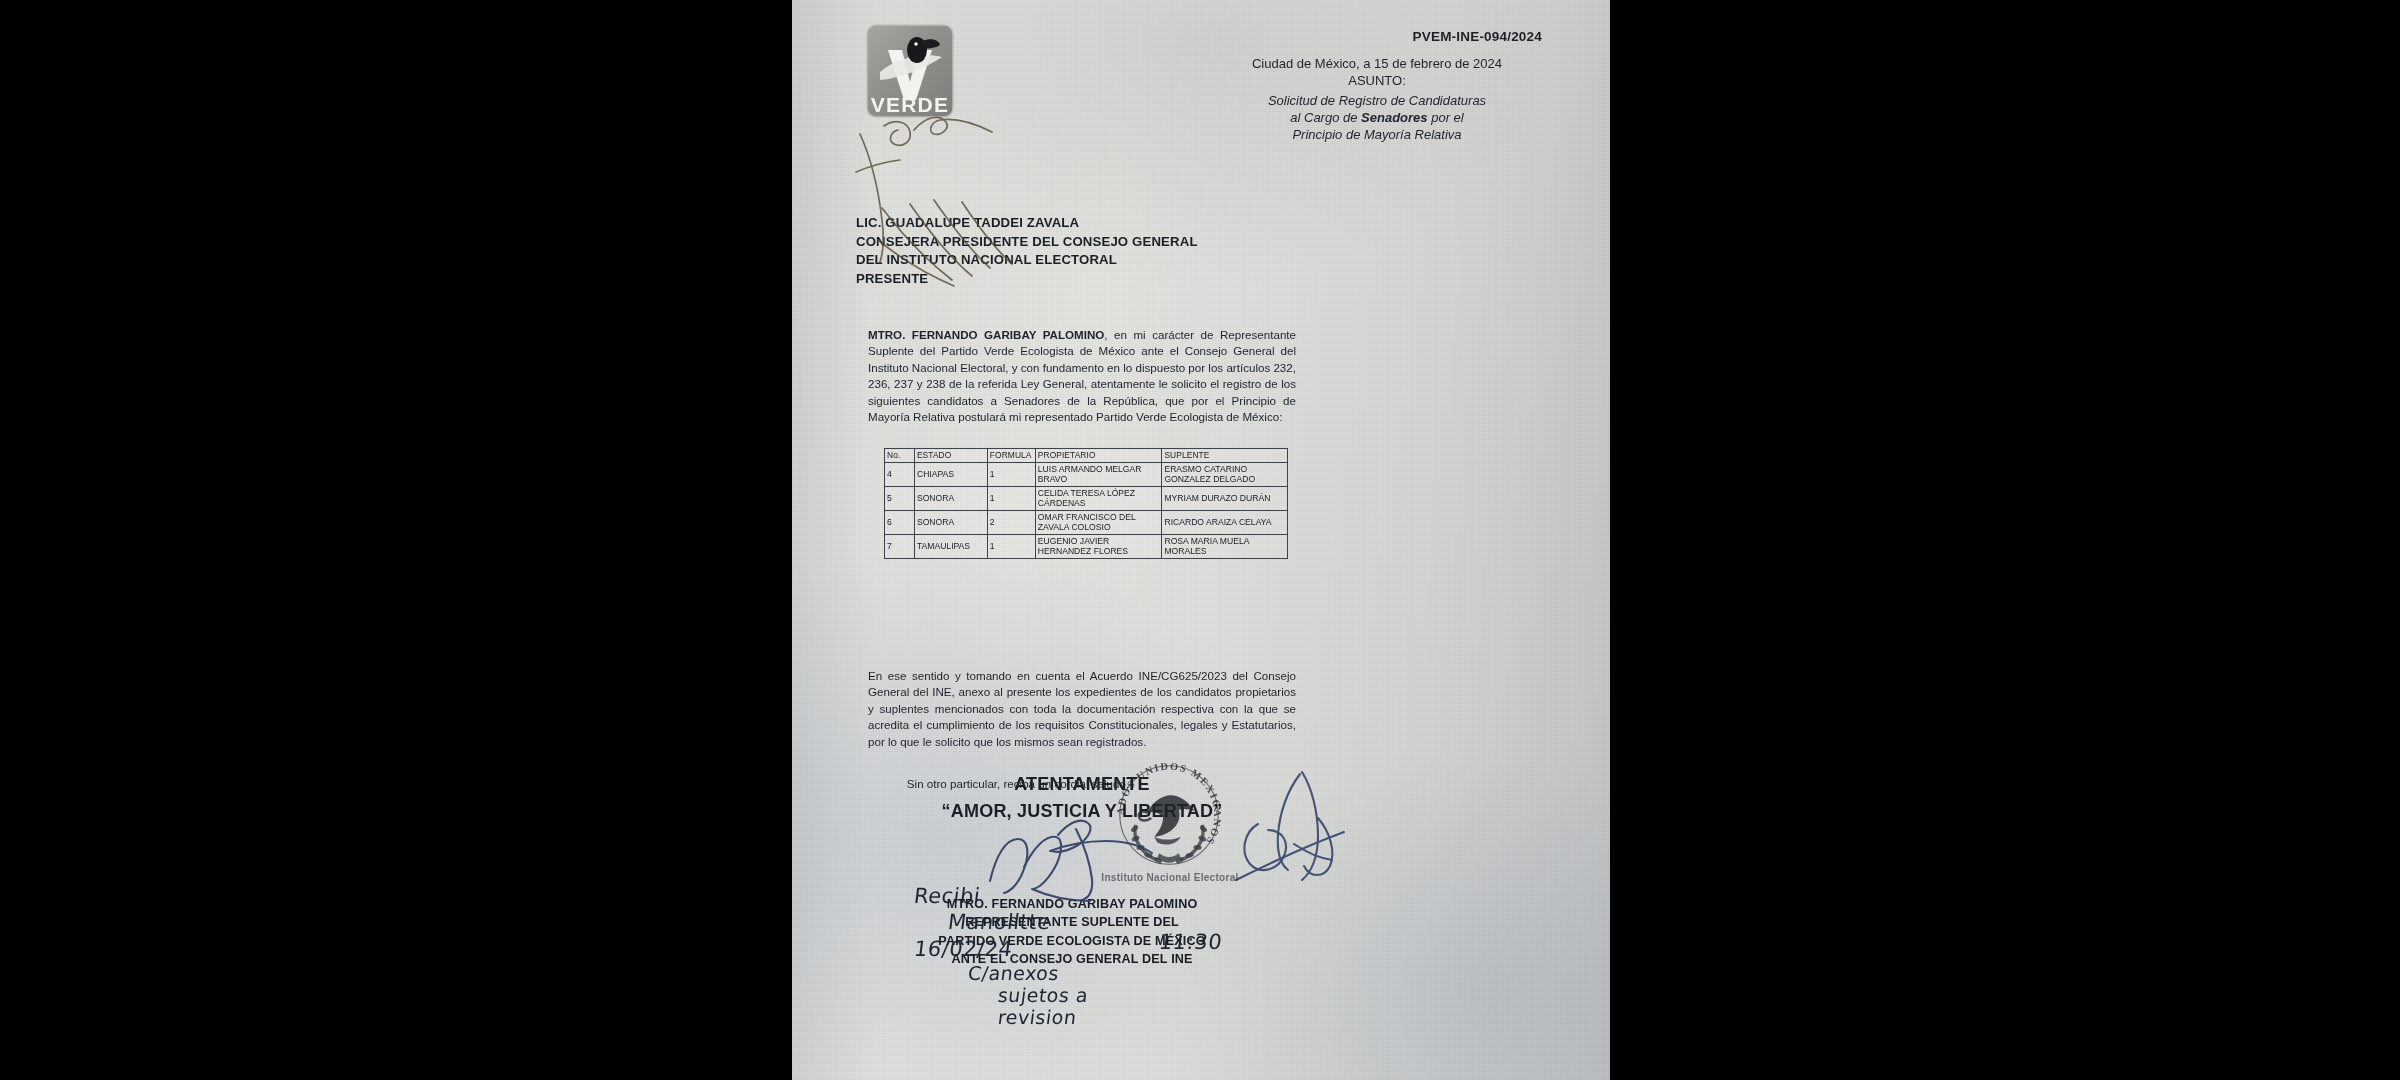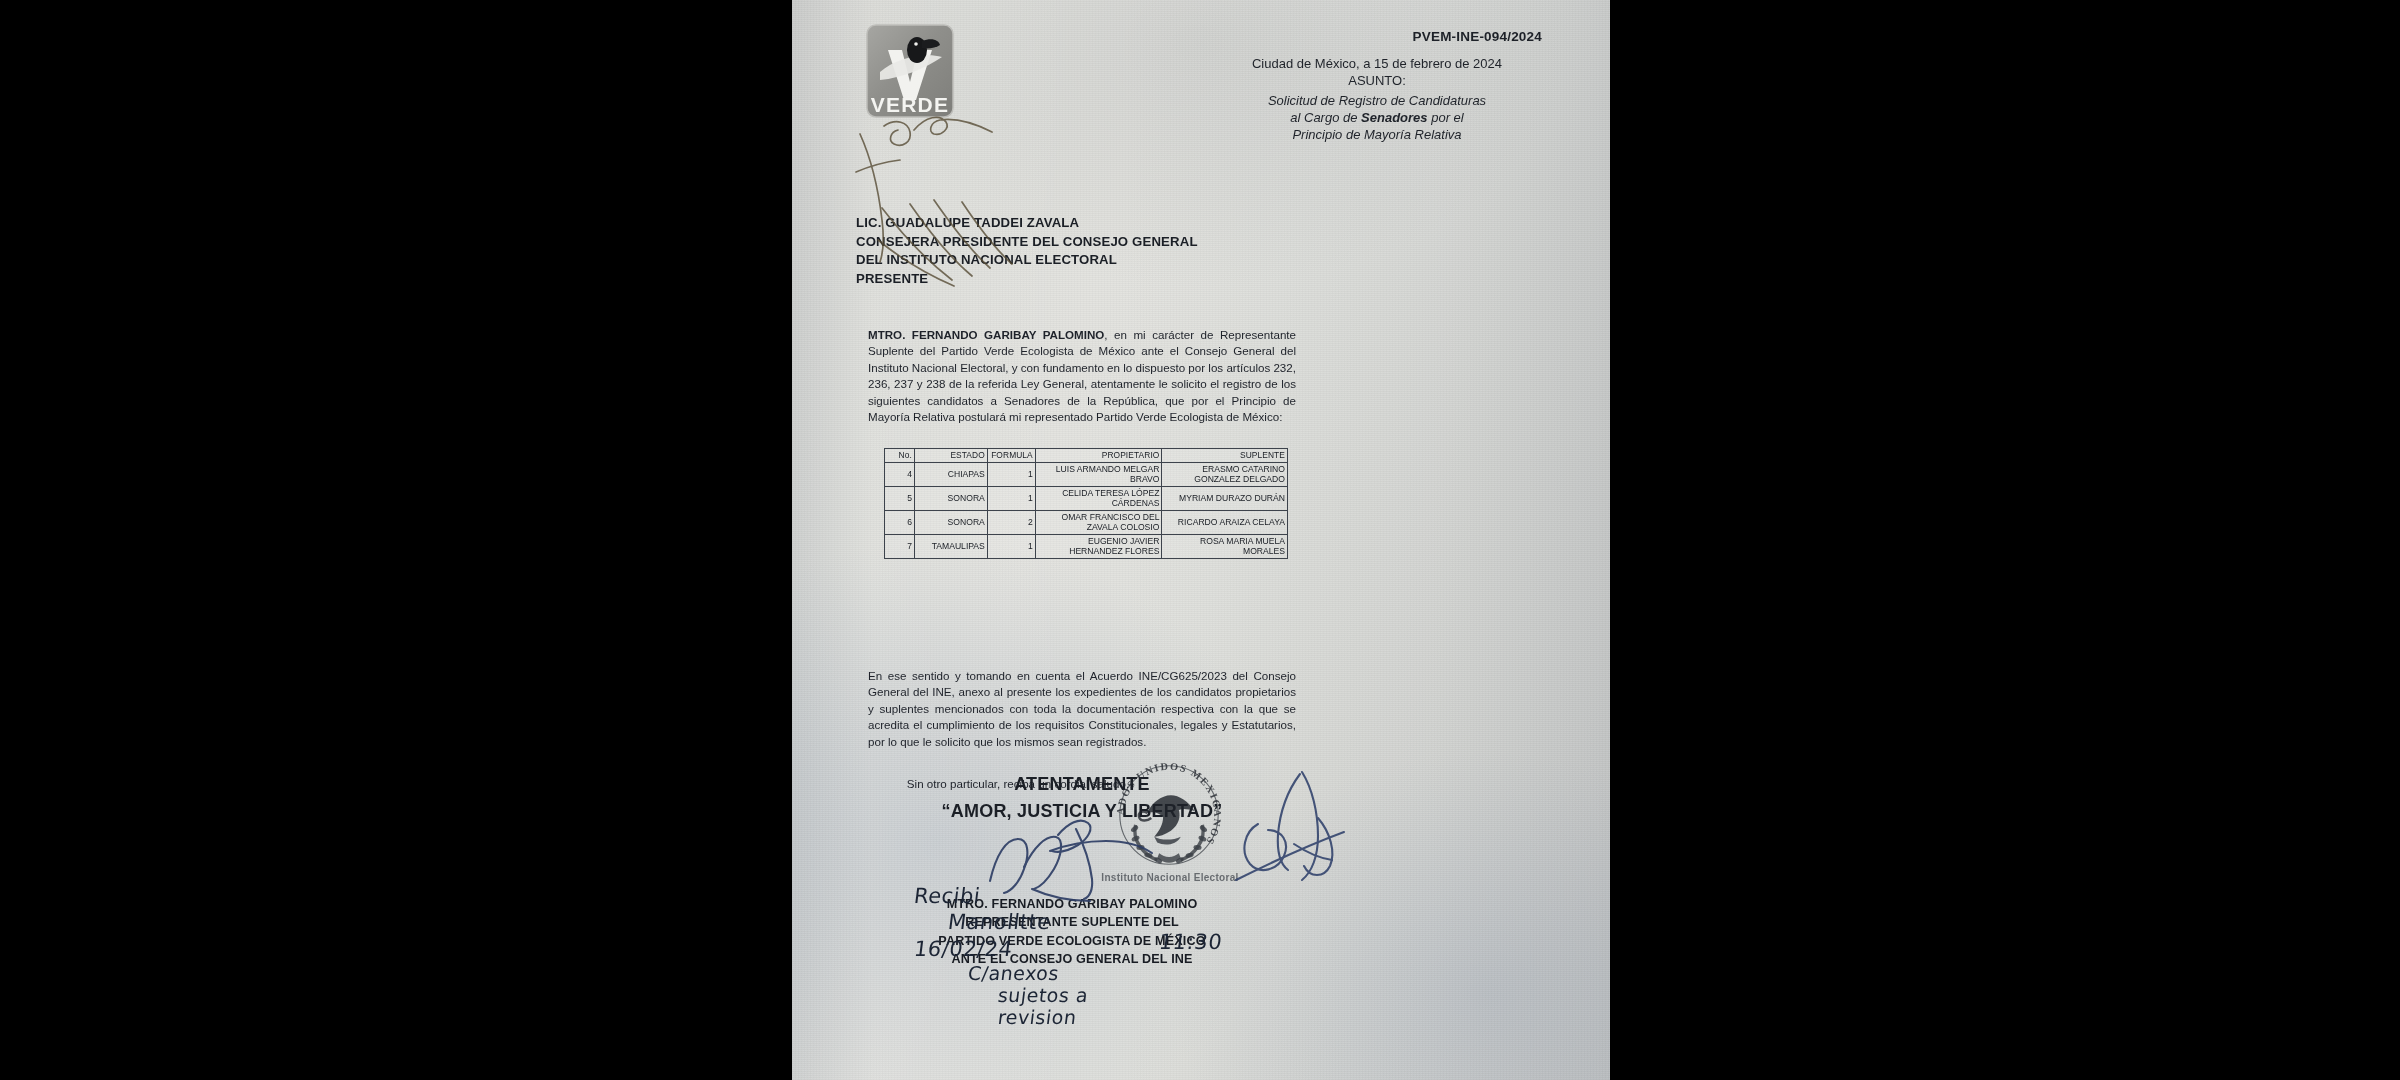--- a/index.html
+++ b/index.html
@@ -129,21 +129,21 @@
     z-index: 9;
   }
   table {
     border-collapse: collapse;
     width: 100%;
     background: rgba(255,255,255,0.10);
   }
   th, td {
     border: 1px solid #3d434c;
     font-size: 8.6px;
-    text-align: right;
+    text-align: left;
     vertical-align: middle;
     padding: 1px 2px;
     line-height: 1.22;
     color: #191d24;
     font-weight: normal;
   }
   thead th {
     font-size: 8.4px;
     height: 14px;
     letter-spacing: 0.1px;

